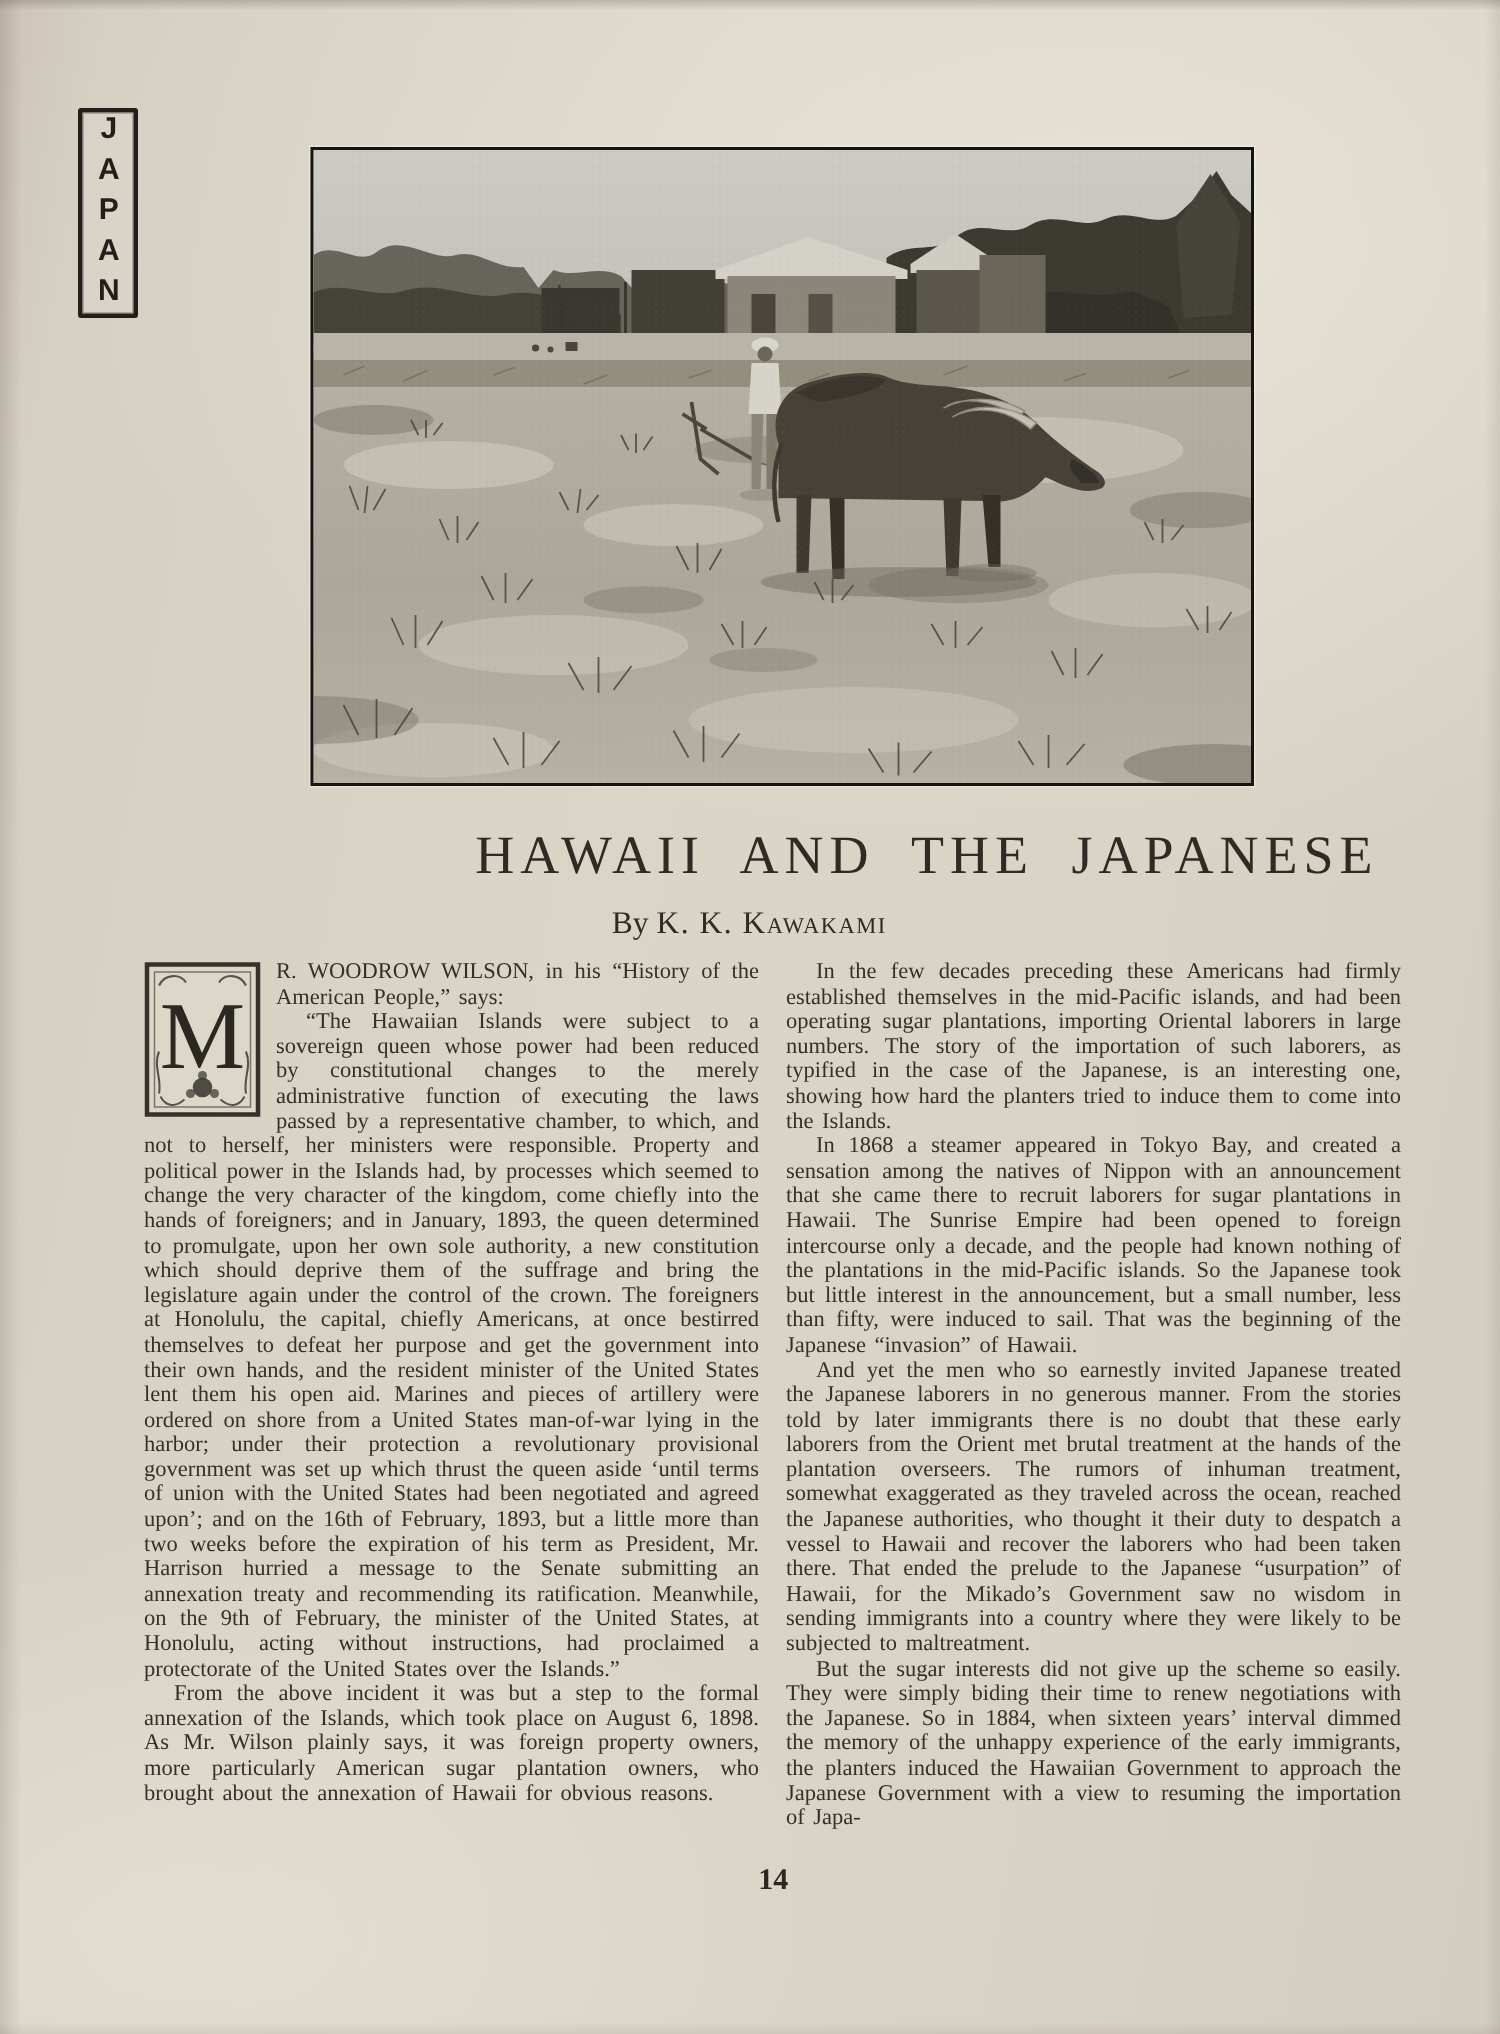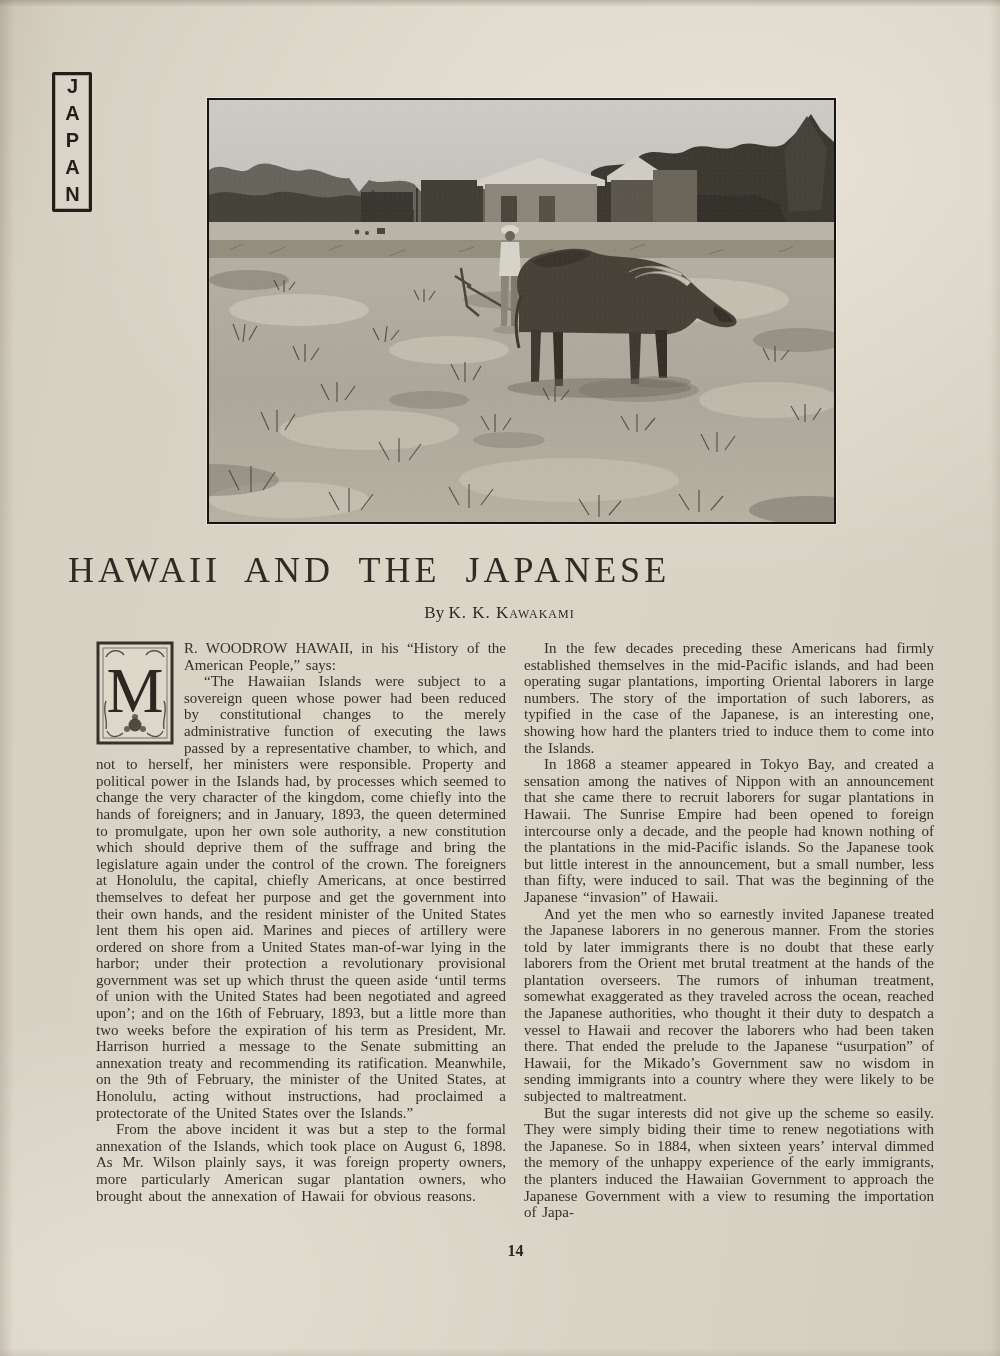--- a/index.html
+++ b/index.html
@@ -39,27 +39,27 @@
   
   .photo{
     position:absolute;left:207px;top:98px;margin:0;
     width:625px;height:422px;border:2px solid #16140f;
     background:#c6c4be;
     box-shadow:0 0 0 1px rgba(255,255,255,.35);
   }
   .photo svg{display:block;width:100%;height:100%;}
   
   .title{
-    position:absolute;left:68px;top:551px;width:839px;margin:0;
-    text-align:left;font-weight:400;font-size:36px;line-height:1.1;
+    position:absolute;left:80px;top:551px;width:839px;margin:0;
+    text-align:right;font-weight:400;font-size:36px;line-height:1.1;
     letter-spacing:4px;word-spacing:12px;color:#2e2a24;
   }
   .byline{
     position:absolute;left:80px;top:603px;width:839px;
-    text-align:center;font-size:17px;color:#2e2a24;
+    text-align:center;font-size:21px;color:#2e2a24;
   }
   .byline .sc{font-variant:small-caps;letter-spacing:1px;}
   
   .columns{
     position:absolute;left:96px;top:640px;width:839px;
     display:flex;gap:18px;
   }
   .col{width:410px;text-align:justify;font-size:15px;line-height:16.6px;
     word-spacing:2px;color:#33302a;}
   .col p{margin:0;}
@@ -71,21 +71,21 @@
   }
   .dropcap svg{position:absolute;inset:0;}
   .dc-letter{
     position:absolute;left:0;right:0;top:4px;text-align:center;
     font-size:64px;line-height:92px;font-weight:400;color:#2b2822;
     font-family:"Liberation Serif","DejaVu Serif",serif;
   }
   
   .folio{
     position:absolute;left:96px;top:1242px;width:839px;
-    text-align:center;font-weight:700;font-size:16px;color:#2b2822;
+    text-align:center;font-weight:700;font-size:20px;color:#2b2822;
   }
 </style>
 </head>
 <body>
 
 <div class="page">
 
   <div class="japan-tab">
     <span class="japan-text">JAPAN</span>
   </div>
@@ -247,21 +247,21 @@
           <path d="M10,16 C14,8 24,8 28,14 M50,14 C54,8 64,8 68,16" stroke="#35322b" stroke-width="1.4" fill="none" opacity="0.8"></path>
           <path d="M10,60 C6,70 12,78 10,88 M68,60 C72,70 66,78 68,88" stroke="#35322b" stroke-width="1.4" fill="none" opacity="0.8"></path>
           <circle cx="39" cy="84" r="6.5" fill="#35322b" opacity="0.85"></circle>
           <circle cx="31" cy="88" r="3" fill="#35322b" opacity="0.7"></circle>
           <circle cx="47" cy="88" r="3" fill="#35322b" opacity="0.7"></circle>
           <circle cx="39" cy="76" r="3" fill="#35322b" opacity="0.7"></circle>
           <path d="M27,92 C20,98 14,96 11,90 M51,92 C58,98 64,96 67,90" stroke="#35322b" stroke-width="1.3" fill="none" opacity="0.8"></path>
         </svg>
         <span class="dc-letter">M</span>
       </div>
-      <p class="p">R. WOODROW HAWAII, in his “History of the American People,” says:</p>
+      <p class="p">R. WOODROW WILSON, in his “History of the American People,” says:</p>
       <p class="p indent">“The Hawaiian Islands were subject to a sovereign queen whose power had been reduced by constitutional changes to the merely administrative function of executing the laws passed by a representative chamber, to which, and not to herself, her ministers were responsible.  Property and political power in the Islands had, by processes which seemed to change the very character of the kingdom, come chiefly into the hands of foreigners; and in January, 1893, the queen determined to promulgate, upon her own sole authority, a new constitution which should deprive them of the suffrage and bring the legislature again under the control of the crown.  The foreigners at Honolulu, the capital, chiefly Americans, at once bestirred themselves to defeat her purpose and get the government into their own hands, and the resident minister of the United States lent them his open aid.  Marines and pieces of artillery were ordered on shore from a United States man-of-war lying in the harbor; under their protection a revolutionary provisional government was set up which thrust the queen aside ‘until terms of union with the United States had been negotiated and agreed upon’; and on the 16th of February, 1893, but a little more than two weeks before the expiration of his term as President, Mr. Harrison hurried a message to the Senate submitting an annexation treaty and recommending its ratification.  Meanwhile, on the 9th of February, the minister of the United States, at Honolulu, acting without instructions, had proclaimed a protectorate of the United States over the Islands.”</p>
       <p class="p indent">From the above incident it was but a step to the formal annexation of the Islands, which took place on August 6, 1898.  As Mr. Wilson plainly says, it was foreign property owners, more particularly American sugar plantation owners, who brought about the annexation of Hawaii for obvious reasons.</p>
     </div>
     <div class="col">
       <p class="p indent">In the few decades preceding these Americans had firmly established themselves in the mid-Pacific islands, and had been operating sugar plantations, importing Oriental laborers in large numbers.  The story of the importation of such laborers, as typified in the case of the Japanese, is an interesting one, showing how hard the planters tried to induce them to come into the Islands.</p>
       <p class="p indent">In 1868 a steamer appeared in Tokyo Bay, and created a sensation among the natives of Nippon with an announcement that she came there to recruit laborers for sugar plantations in Hawaii.  The Sunrise Empire had been opened to foreign intercourse only a decade, and the people had known nothing of the plantations in the mid-Pacific islands.  So the Japanese took but little interest in the announcement, but a small number, less than fifty, were induced to sail.  That was the beginning of the Japanese “invasion” of Hawaii.</p>
       <p class="p indent">And yet the men who so earnestly invited Japanese treated the Japanese laborers in no generous manner.  From the stories told by later immigrants there is no doubt that these early laborers from the Orient met brutal treatment at the hands of the plantation overseers.  The rumors of inhuman treatment, somewhat exaggerated as they traveled across the ocean, reached the Japanese authorities, who thought it their duty to despatch a vessel to Hawaii and recover the laborers who had been taken there.  That ended the prelude to the Japanese “usurpation” of Hawaii, for the Mikado’s Government saw no wisdom in sending immigrants into a country where they were likely to be subjected to maltreatment.</p>
       <p class="p indent">But the sugar interests did not give up the scheme so easily.  They were simply biding their time to renew negotiations with the Japanese.  So in 1884, when sixteen years’ interval dimmed the memory of the unhappy experience of the early immigrants, the planters induced the Hawaiian Government to approach the Japanese Government with a view to resuming the importation of Japa-</p>
     </div>
   </div>

